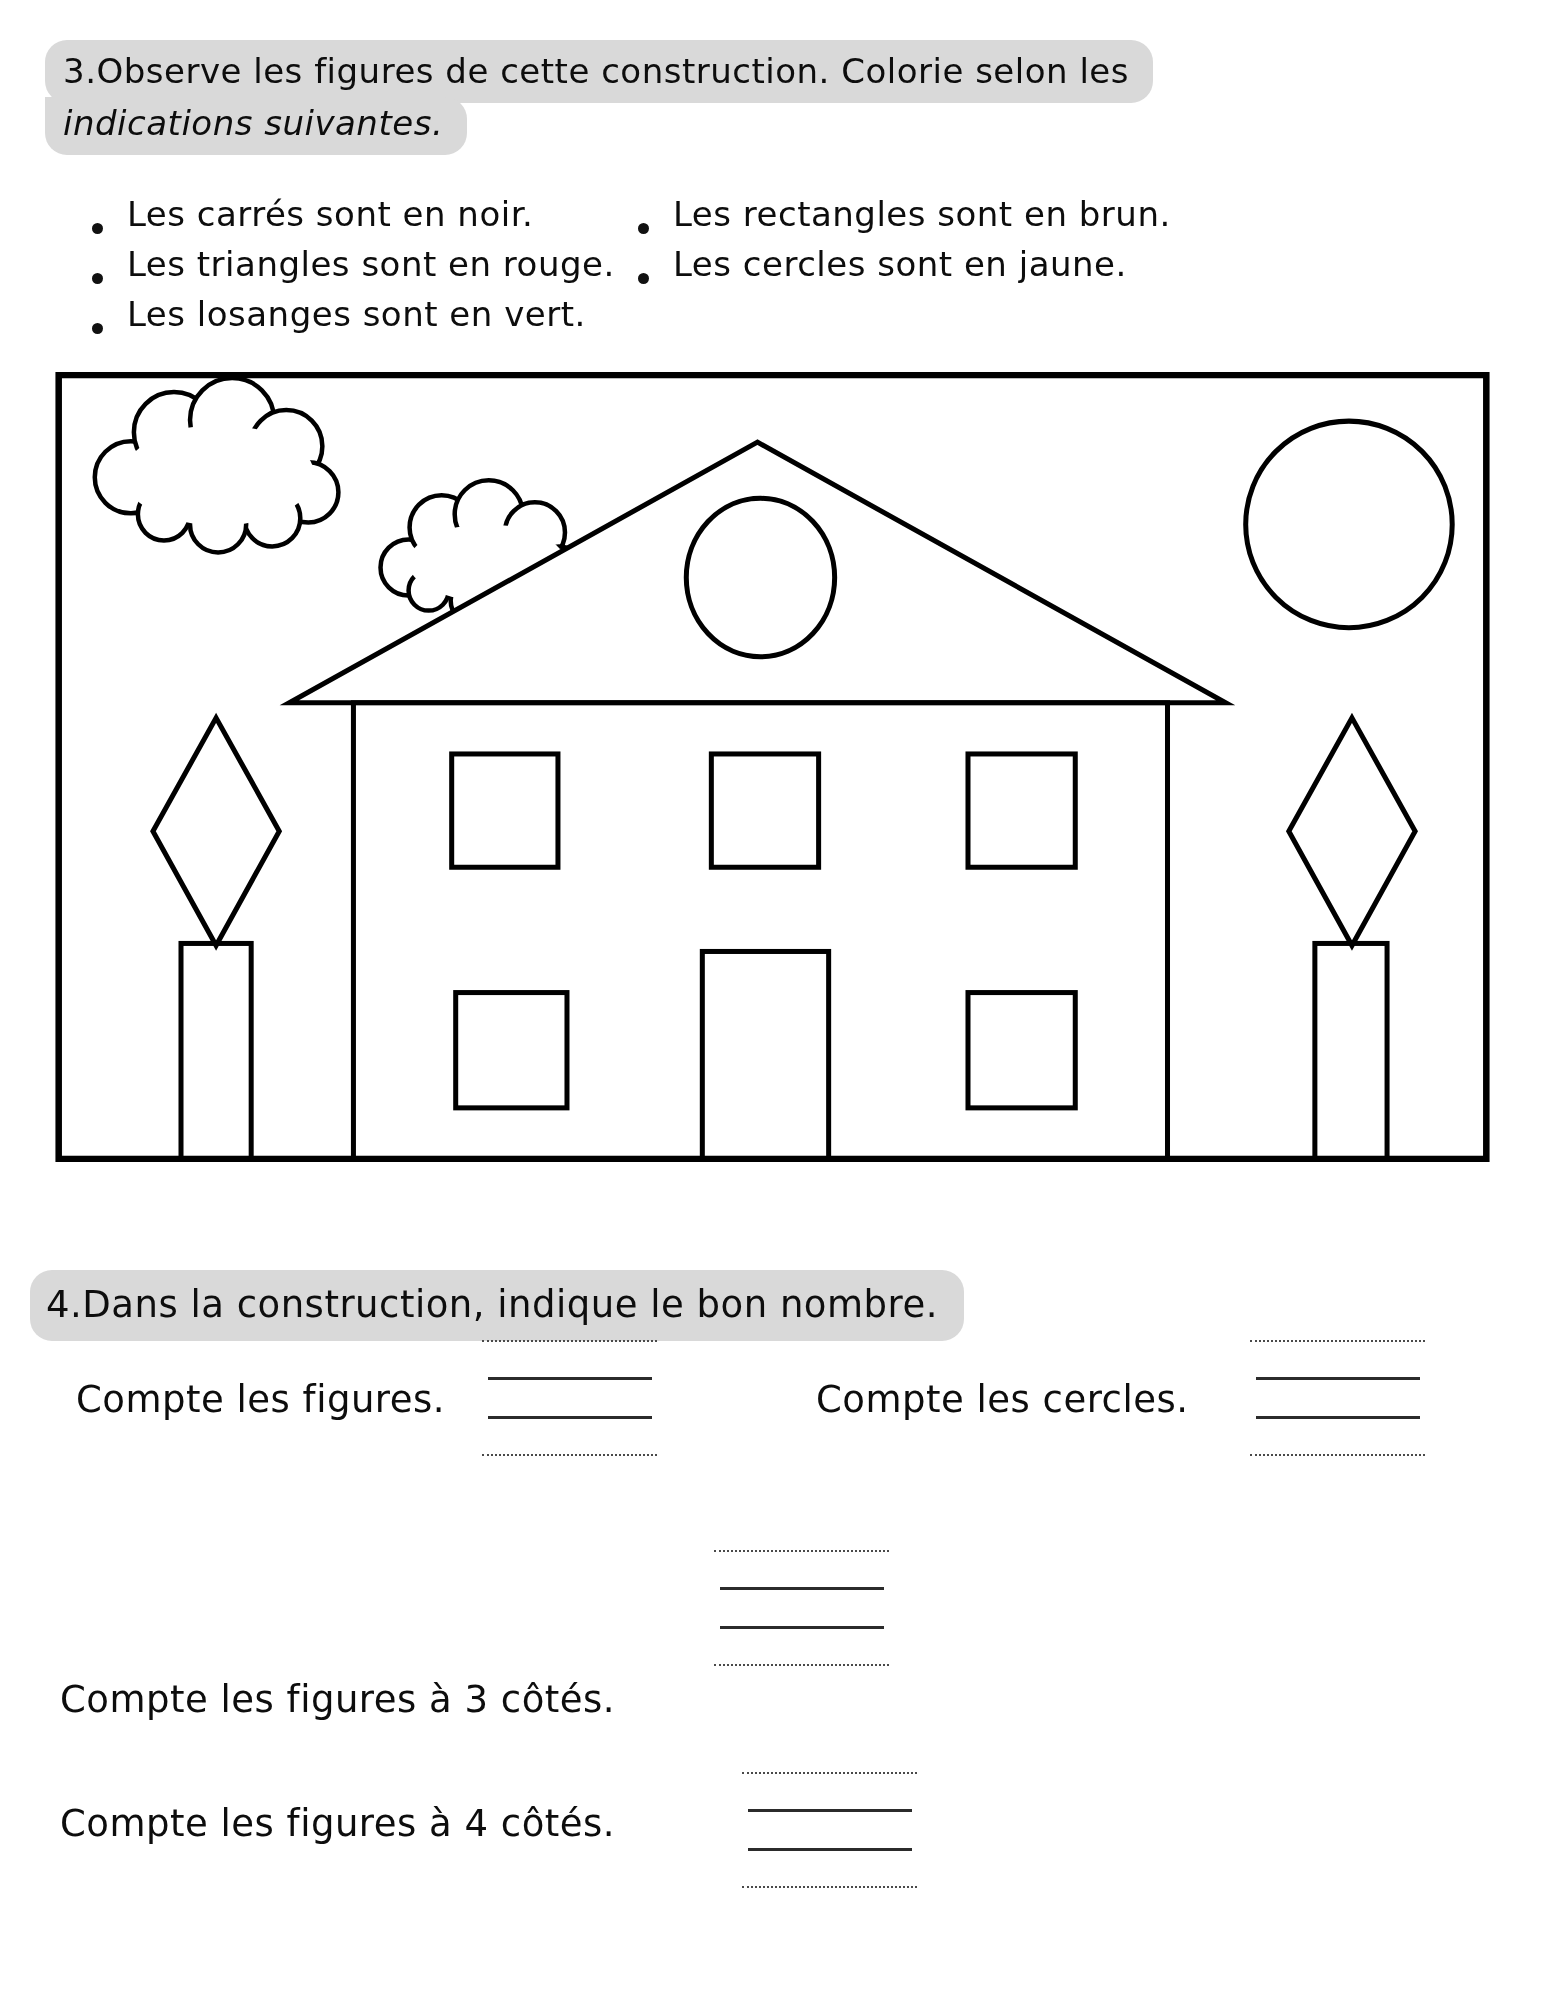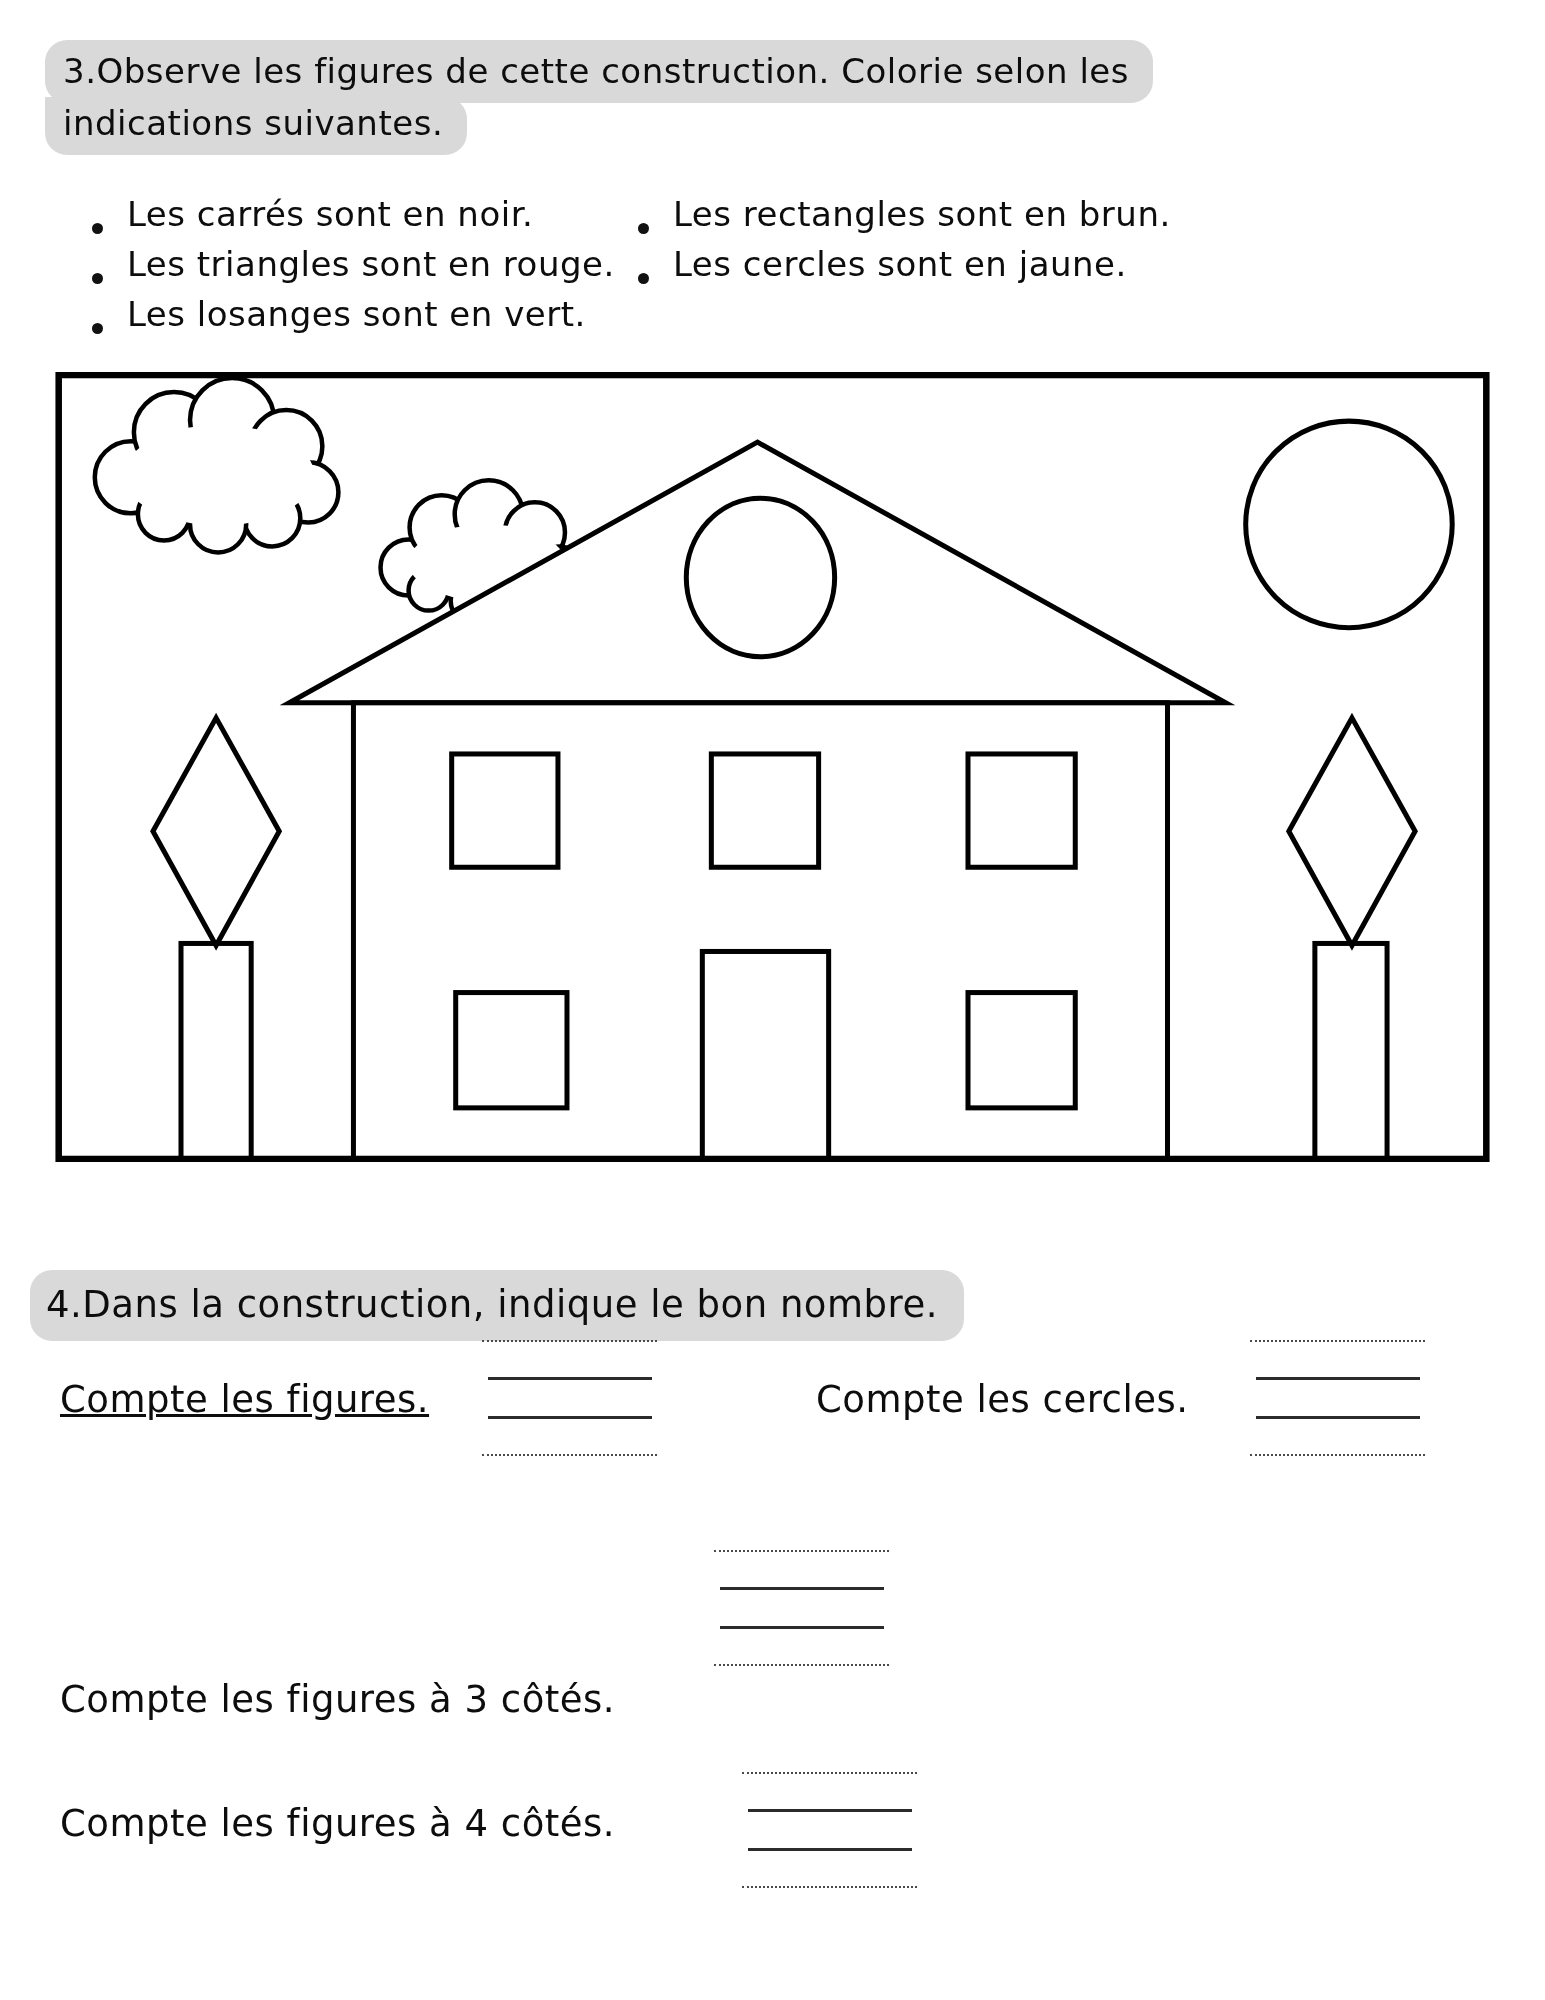--- a/index.html
+++ b/index.html
@@ -9,38 +9,38 @@
     height:1924px;
     background:#ffffff;
     font-family:"DejaVu Sans","Liberation Sans",sans-serif;
     color:#0d0d0d;
     overflow:hidden;
   }
   
   .s3-heading{position:absolute;left:45px;top:40px;font-size:34px;letter-spacing:.5px;}
   .hl{background:#d9d9d9;}
   .s3-heading .line{display:table;padding:11px 24px 12px 18px;border-radius:22px;}
-  .s3-heading .line2{margin-top:-6px;border-top-left-radius:0;padding-top:6px;}
+  .s3-heading .line2{margin-top:-6px;border-top-left-radius:0;padding-top:6px;font-style:italic;}
   
   .bullets{position:absolute;list-style:none;margin:0;padding:0;font-size:34px;letter-spacing:.5px;}
   .bullets li{display:flex;align-items:flex-end;height:50px;white-space:nowrap;}
   .dot{width:11px;height:11px;border-radius:50%;background:#111;margin-right:24px;flex:none;}
   .bullets.left{left:92px;top:184px;}
   .bullets.right{left:638px;top:184px;}
   
   .scene{position:absolute;left:55px;top:372px;width:1435px;height:790px;}
   .scene .shape{fill:#ffffff;stroke:#000000;stroke-width:5;}
   .scene .cloudpart{fill:#ffffff;stroke:#000000;stroke-width:4.5;}
   .scene .cloudcover{fill:#ffffff;stroke:none;}
   .scene .frame{fill:none;stroke:#000000;stroke-width:6.5;}
   
   .s4-heading{position:absolute;left:30px;top:1246px;font-size:37px;letter-spacing:.5px;}
   .s4-heading .hl{display:inline-block;padding:13px 26px 15px 16px;border-radius:22px;margin-top:24px;}
   .q-label{position:absolute;font-size:37px;letter-spacing:.5px;white-space:nowrap;}
-  .q1{left:60px;top:1378px;text-decoration:underline;}
+  .q1{left:76px;top:1378px;}
   .q2{left:816px;top:1378px;}
   .q3{left:60px;top:1678px;}
   .q4{left:60px;top:1802px;}
   
   .blank{position:absolute;width:175px;height:116px;display:flex;flex-direction:column;justify-content:space-between;}
   .ln{width:100%;height:0;border-top:2px dotted #4a4a4a;}
   .ln.solid{border-top:3px solid #2b2b2b;width:164px;align-self:center;}
   .b1{left:482px;top:1340px;}
   .b2{left:1250px;top:1340px;}
   .b3{left:714px;top:1550px;}

